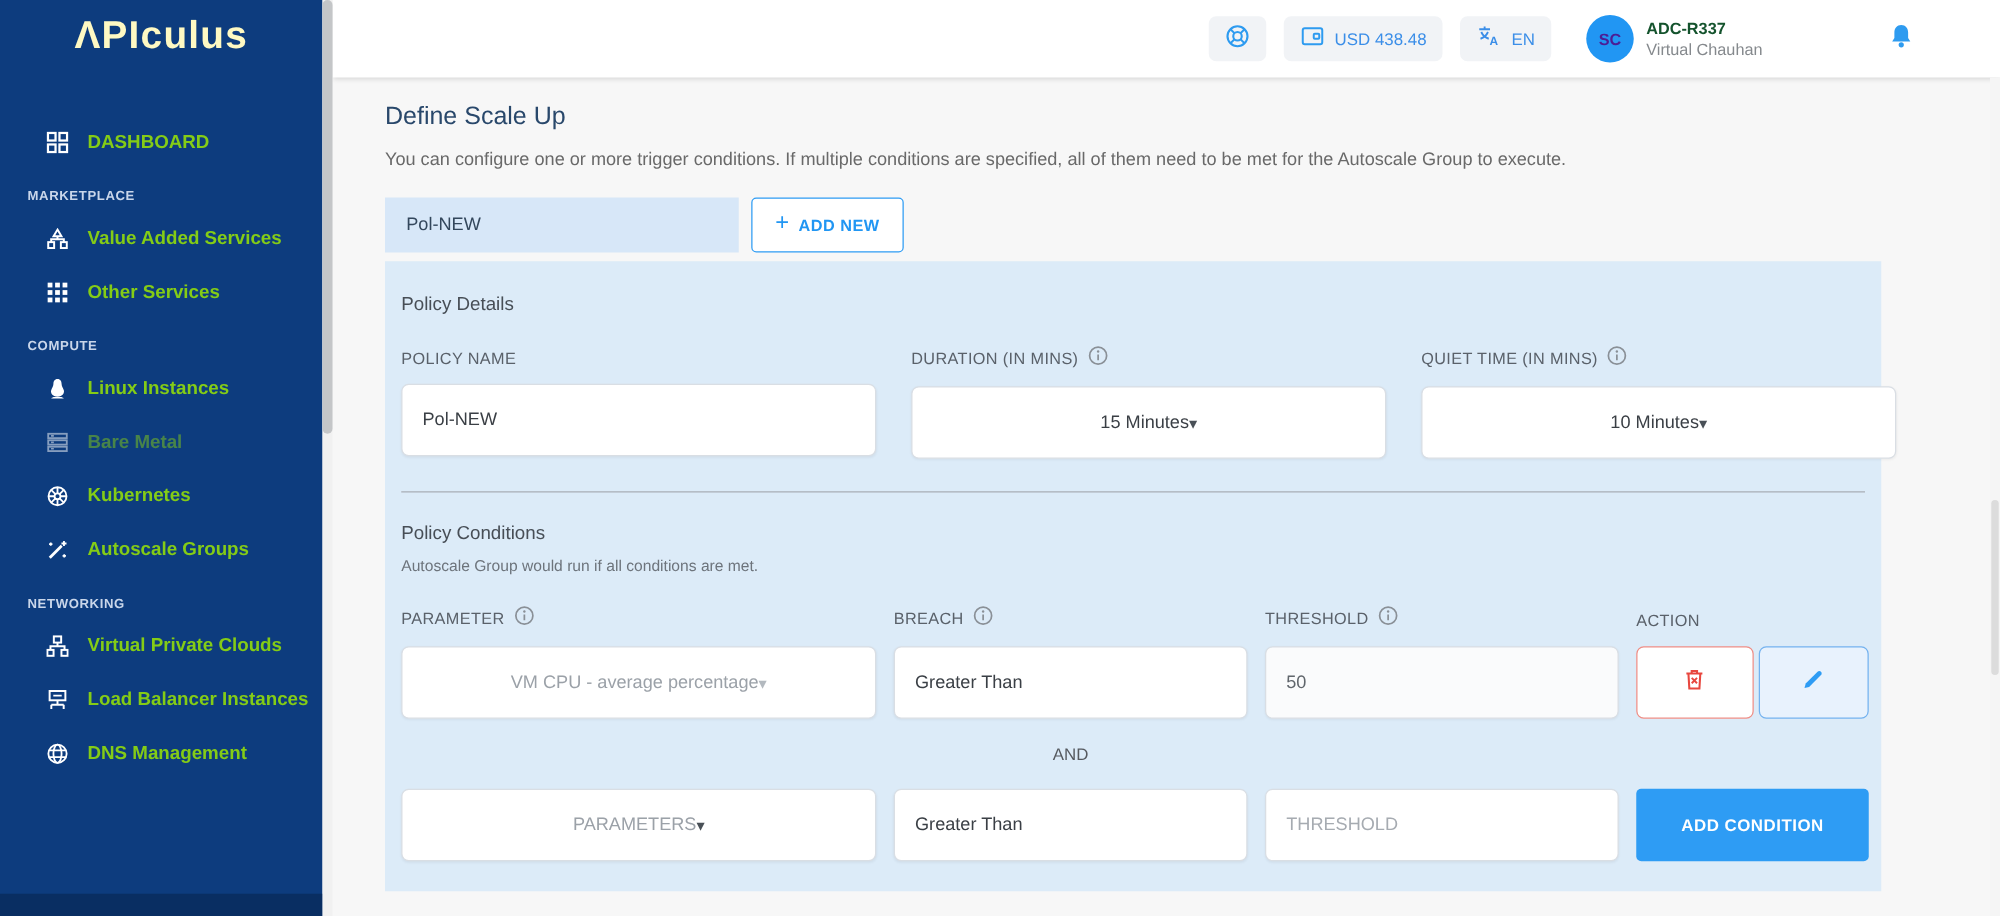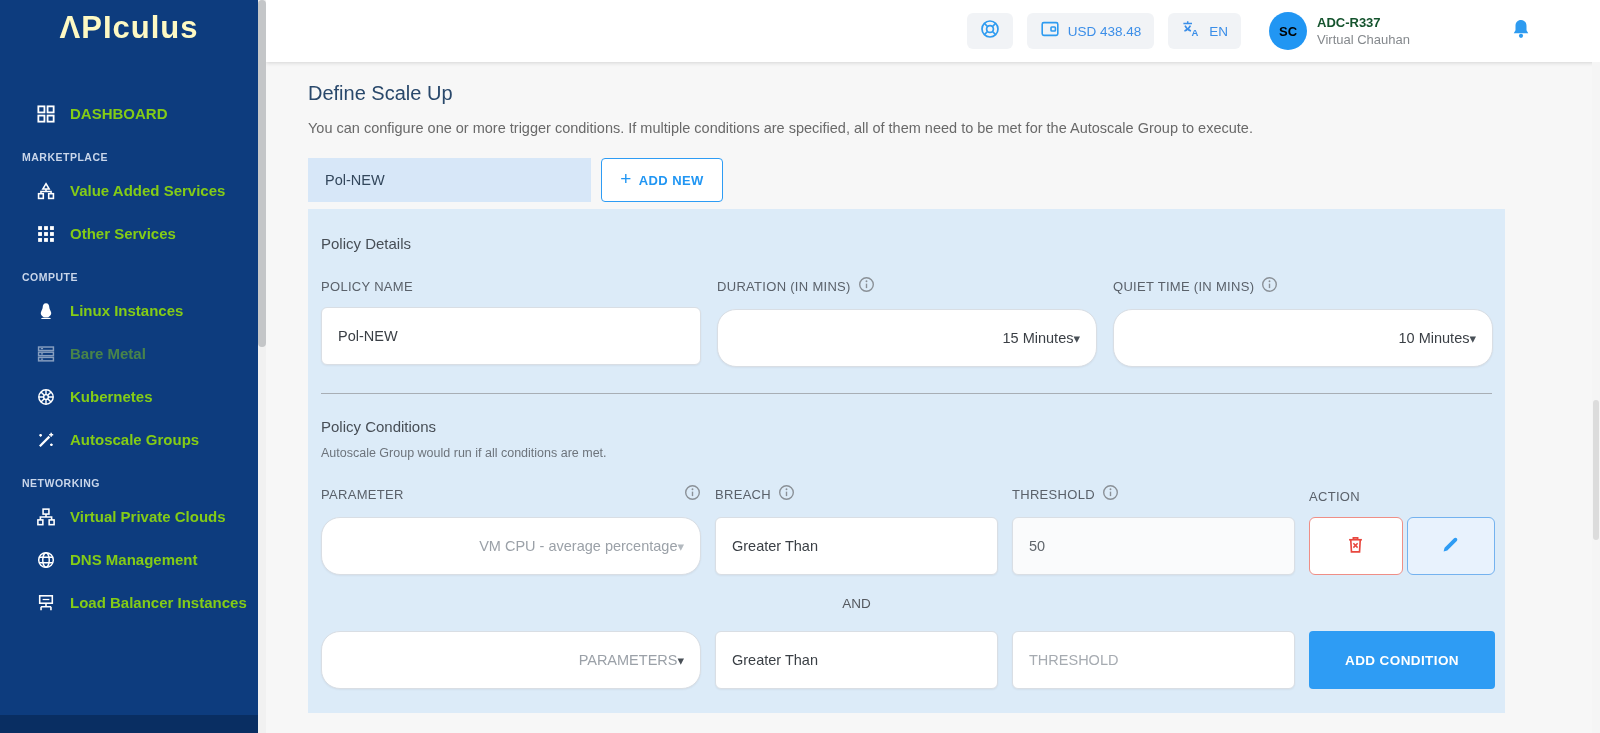--- a/index.html
+++ b/index.html
@@ -20,44 +20,44 @@
   
   .side-scroll { position:absolute; left:258px; top:0; width:8px; height:733px; background:#f1f1f1; z-index:6; }
   .side-scroll .thumb { position:absolute; top:0; left:0; width:8px; height:347px; background:#c4c6c8; border-radius:4px; }
 
   
   .topbar { position:absolute; left:266px; top:0; right:0; height:62px; background:#ffffff; box-shadow:0 1px 4px rgba(0,0,0,.14); display:flex; align-items:center; justify-content:flex-end; padding-right:68px; gap:14px; z-index:4; }
   .chip { height:36px; background:#f1f3f6; border-radius:6px; display:flex; align-items:center; gap:8px; padding:0 13px; cursor:pointer; }
   .chip svg { width:20px; height:20px; }
   .chip .chip-label { color:#3b8ee8; font-size:13.5px; }
   .user { display:flex; align-items:center; gap:10px; margin-left:14px; cursor:pointer; }
-  .avatar { width:38px; height:38px; border-radius:50%; background:#2196f3; color:#000000; font-size:13px; font-weight:700; display:flex; align-items:center; justify-content:center; }
+  .avatar { width:38px; height:38px; border-radius:50%; background:#2196f3; color:#4c1d95; font-size:13px; font-weight:700; display:flex; align-items:center; justify-content:center; }
   .user-name { color:#14532d; font-size:13px; font-weight:700; }
   .user-sub { color:#85898d; font-size:13px; margin-top:2px; }
   .bell { margin-left:86px; cursor:pointer; }
   .bell svg { width:22px; height:22px; }
 
   
   .content { position:absolute; left:266px; top:62px; right:0; bottom:0; background:#f7f7f7; padding:20px 0 0 42px; }
   .page-title { color:#29486b; font-size:20px; font-weight:500; }
   .subtitle { color:#696969; font-size:14.5px; margin-top:15px; }
   .tab-row { display:flex; margin-top:22px; }
   .policy-tab { width:283px; height:44px; background:#d7e7f8; color:#33475c; font-size:14.5px; display:flex; align-items:center; padding-left:17px; cursor:pointer; }
   .add-new { margin-left:10px; width:122px; height:44px; background:#ffffff; border:1.5px solid #2e9cf4; border-radius:4px; color:#2196f3; font-family:"Liberation Sans", sans-serif; font-size:13px; font-weight:600; letter-spacing:.4px; display:flex; align-items:center; justify-content:center; gap:7px; cursor:pointer; }
   .add-new .plus { font-size:19px; font-weight:400; margin-top:-2px; }
 
   .panel { width:1197px; background:#dcebf8; margin-top:7px; padding:26px 13px 24px; }
   .sec-h { color:#474e56; font-size:15px; }
   .grid { display:grid; column-gap:14px; align-items:center; }
-  .grid.details { grid-template-columns:380px 380px 380px; column-gap:16px; margin-top:24px; }
+  .grid.details { grid-template-columns:380px 380px 380px; column-gap:28px; margin-top:24px; }
   .grid.conditions { grid-template-columns:380px 283px 283px 186px; margin-top:24px; }
   .f-label { color:#5a616a; font-size:13px; letter-spacing:.3px; display:flex; align-items:center; gap:7px; margin-bottom:13px; }
   .f-label svg { width:17px; height:17px; }
   .control { height:58px; background:#fff; border:1px solid #d9dee4; border-radius:6px; display:flex; align-items:center; padding:0 16px; font-size:14.5px; color:#3a3f45; box-shadow:0 1px 2px rgba(0,0,0,.05); }
-  .control.select { justify-content:flex-end; cursor:pointer;border-radius:19px; }
+  .control.select { justify-content:center; cursor:pointer; }
   .caret { color:#495057; font-size:13px; }
   .control.disabled { color:#9ba1a8; cursor:default; }
   .control.disabled .caret { color:#b3b9bf; }
   .control.grayed { background:#fafbfc; color:#60666c; }
   input.control { width:100%; font-family:"Liberation Sans", sans-serif; outline:none; display:block; padding:0 16px; }
   input.control::placeholder { color:#a6abb1; }
   .divider { border:none; border-top:1px solid #a8aeb5; margin:26px 0 0; }
   .cond-head { margin-top:24px; }
   .note { color:#6d747c; font-size:12.5px; margin-top:11px; }
   .action-cell { display:flex; gap:4px; }
@@ -168,37 +168,37 @@
             <rect x="5.4" y="1" width="5.2" height="4.4"></rect>
             <path d="M8 5.4 V8 M3 10.6 V8 H13 V10.6"></path>
             <rect x="0.8" y="10.6" width="4.4" height="4.2"></rect>
             <rect x="10.8" y="10.6" width="4.4" height="4.2"></rect>
           </svg>
       </span>
       <span class="nav-label">Virtual Private Clouds</span>
     </div>
     <div class="nav-item">
       <span class="nav-icon">
+        <svg viewBox="0 0 16 16" fill="none" stroke="#fff" stroke-width="1.4">
+            <rect x="2.4" y="1.6" width="11.2" height="6.6"></rect>
+            <path d="M5 4.9 H11" stroke-width="1.1"></path>
+            <path d="M8 8.2 V11.4 M3.6 11.4 H12.4 M3.6 11.4 V14.4 M12.4 11.4 V14.4"></path>
+          </svg>
+      </span>
+      <span class="nav-label">Load Balancer Instances</span>
+    </div>
+    <div class="nav-item">
+      <span class="nav-icon">
         <svg viewBox="0 0 16 16" fill="none" stroke="#fff" stroke-width="1.3">
             <circle cx="8" cy="8" r="6.5"></circle>
             <ellipse cx="8" cy="8" rx="2.9" ry="6.5"></ellipse>
             <path d="M1.9 5.6 H14.1 M1.9 10.4 H14.1"></path>
           </svg>
       </span>
       <span class="nav-label">DNS Management</span>
-    </div>
-    <div class="nav-item">
-      <span class="nav-icon">
-        <svg viewBox="0 0 16 16" fill="none" stroke="#fff" stroke-width="1.4">
-            <rect x="2.4" y="1.6" width="11.2" height="6.6"></rect>
-            <path d="M5 4.9 H11" stroke-width="1.1"></path>
-            <path d="M8 8.2 V11.4 M3.6 11.4 H12.4 M3.6 11.4 V14.4 M12.4 11.4 V14.4"></path>
-          </svg>
-      </span>
-      <span class="nav-label">Load Balancer Instances</span>
     </div>
   </nav>
   <div class="sidebar-strip"></div>
 </aside>
 
 <div class="side-scroll">
     <div class="thumb"></div>
   </div>
 
 <header class="topbar">
@@ -300,21 +300,21 @@
       </div>
     </div>
 
     <hr class="divider">
 
     <div class="sec-h cond-head">Policy Conditions</div>
     <div class="note">Autoscale Group would run if all conditions are met.</div>
 
     <div class="grid conditions">
 
-      <div class="f-label" style="margin-bottom:0; align-self:end;justify-content:space-between;">
+      <div class="f-label" style="margin-bottom:0; align-self:end;">
         <span>PARAMETER</span>
         <span><svg viewBox="0 0 16 16" fill="none" stroke="#8a9097" stroke-width="1.3">
               <circle cx="8" cy="8" r="6.4"></circle>
               <path d="M8 7.2 V11.4"></path>
               <circle cx="8" cy="4.9" r="0.9" fill="#8a9097" stroke="none"></circle>
             </svg></span>
       </div>
       <div class="f-label" style="margin-bottom:0; align-self:end;">
         <span>BREACH</span>
         <span><svg viewBox="0 0 16 16" fill="none" stroke="#8a9097" stroke-width="1.3">

